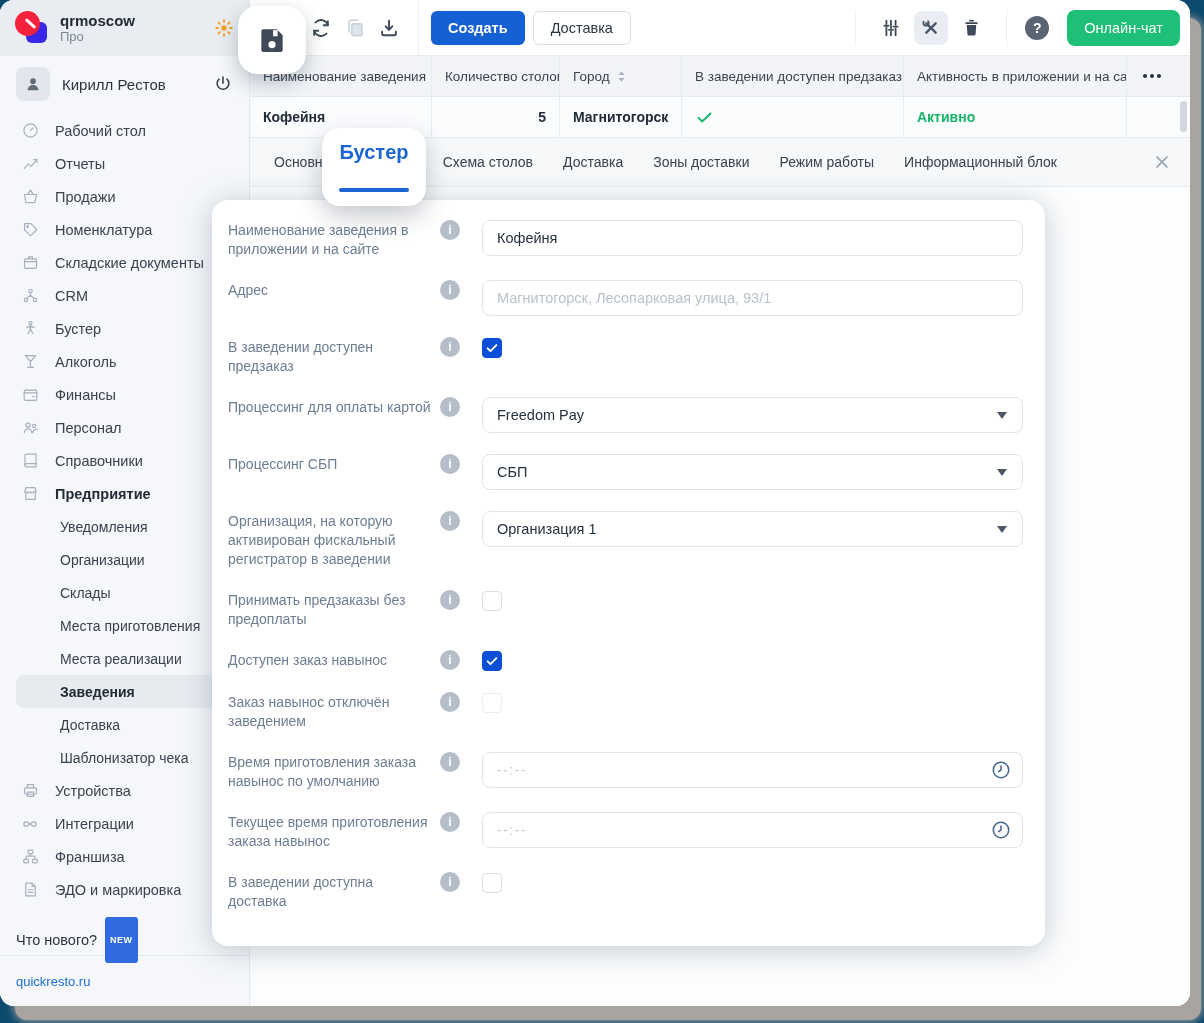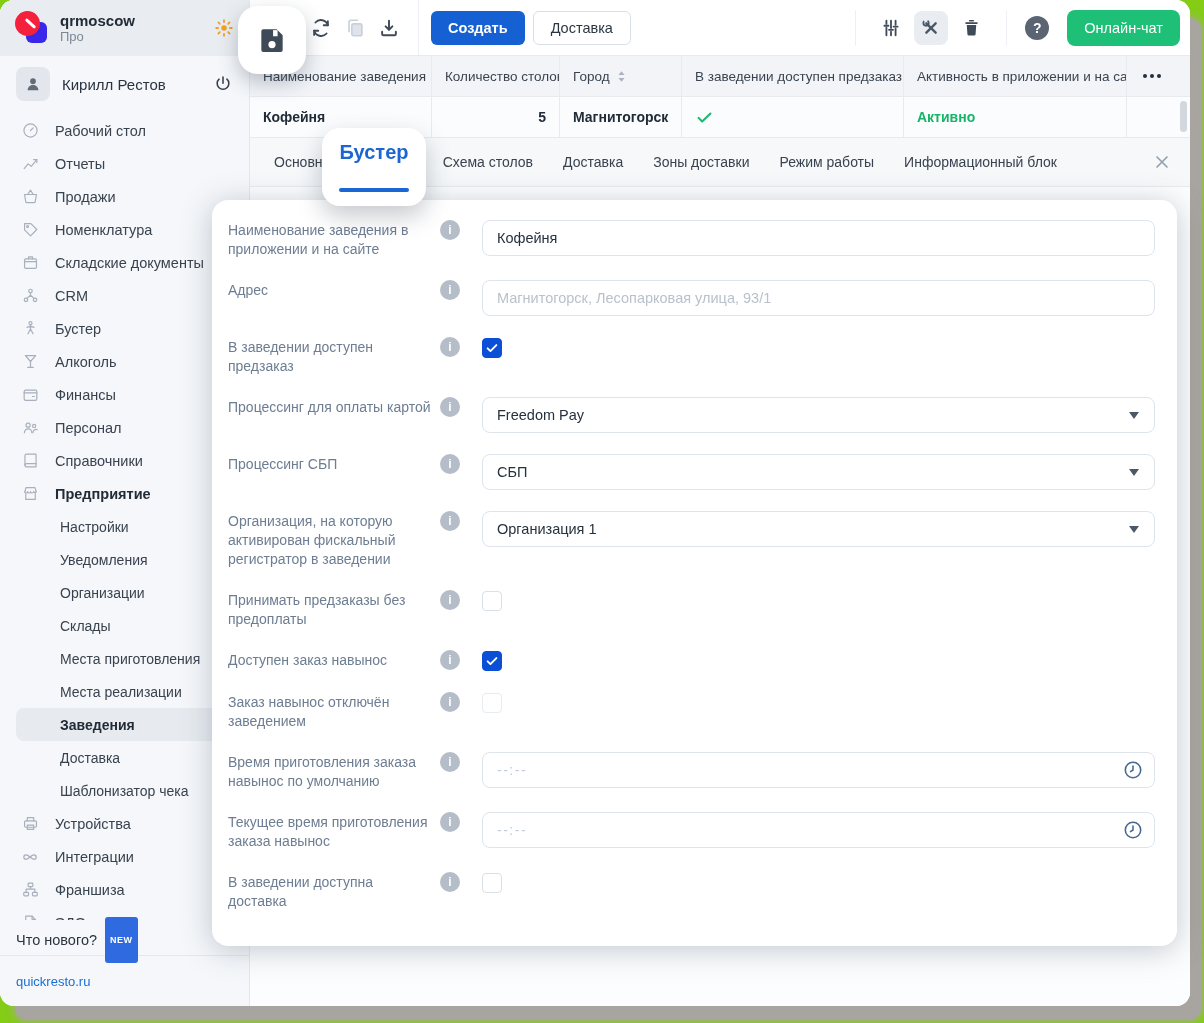--- a/index.html
+++ b/index.html
@@ -1,16 +1,16 @@
 <!DOCTYPE html>
 <html><head>
 <meta charset="utf-8">
 <style>
   html,body{margin:0;padding:0;background:#fff;font-family:"Liberation Sans",sans-serif;}
-  .stage{position:relative;width:1204px;height:1023px;overflow:hidden;background:#84cc16;}
+  .stage{position:relative;width:1204px;height:1023px;overflow:hidden;background:#0c4a6e;}
   .window{position:absolute;left:0;top:0;width:1190px;height:1006px;background:#fff;border-radius:14px;
           box-shadow:13px 16px 0 -2px #a8a49f, 13px 16px 9px -1px #aaa6a1;overflow:hidden;}
 
   
   .sidebar{position:absolute;left:0;top:0;bottom:0;width:250px;background:#f5f7fa;border-right:1px solid #e4e8ee;display:flex;flex-direction:column;box-sizing:border-box;}
   .sb-header{height:56px;background:#e9edf1;display:flex;align-items:center;padding:0 14px;gap:10px;flex:none;}
   .logo{width:36px;height:36px;position:relative;flex:none;}
   .logo .sq{position:absolute;left:12px;top:12px;width:21px;height:21px;border-radius:6px;background:#3a28e8;}
   .logo .ci{position:absolute;left:1px;top:1px;width:25px;height:25px;border-radius:50%;background:#f5203c;}
   .logo .ln{position:absolute;left:10px;top:12px;width:13px;height:3px;background:#fff;border-radius:2px;transform:rotate(42deg);}
@@ -58,21 +58,21 @@
   .dots{display:flex;gap:3px;align-items:center;justify-content:center;border-right:none;cursor:pointer;}
   .dots i{width:4px;height:4px;border-radius:50%;background:#243040;}
   .row-thumb{position:absolute;right:3px;top:45px;width:7px;height:31px;border-radius:4px;background:#d3d8de;}
 
   .tabbar{height:48px;background:#f6f8fa;border-bottom:1px solid #e7ebef;display:flex;align-items:center;padding:0 18px 0 24px;gap:30px;}
   .tab{font-size:14px;color:#39434f;white-space:nowrap;cursor:pointer;}
   .tab-close{margin-left:auto;display:flex;cursor:pointer;}
   .content{height:calc(100% - 185px);background:#fcfdfe;}
 
   
-  .card{position:absolute;left:212px;top:200px;width:965px;height:746px;background:#fff;border-radius:16px;
+  .card{position:absolute;left:212px;top:200px;width:833px;height:746px;background:#fff;border-radius:16px;
         box-shadow:0 4px 30px rgba(90,104,120,.35);padding:20px 22px 0 16px;box-sizing:border-box;overflow:hidden;z-index:6;}
   .f-row{display:flex;align-items:flex-start;margin-bottom:21px;}
   .f-label{width:204px;font-size:14px;line-height:19px;color:#6d7d92;flex:none;padding-top:1px;}
   .f-info{width:20px;height:20px;border-radius:50%;background:#b5bdc9;color:#fff;font-size:12px;font-weight:bold;
           display:flex;align-items:center;justify-content:center;margin-left:8px;flex:none;cursor:pointer;font-style:normal;}
   .f-control{flex:1;margin-left:22px;position:relative;min-height:20px;}
   .f-input{width:100%;height:36px;border:1px solid #dee4eb;border-radius:8px;padding:0 14px;font-size:14.5px;color:#26313e;
            box-sizing:border-box;background:#fff;font-family:inherit;outline:none;display:flex;align-items:center;}
   input.f-input::placeholder{color:#b9c1cc;}
   .f-select{cursor:pointer;}
@@ -238,23 +238,20 @@
             <span class="nav-ic">
               <svg width="19" height="19" viewBox="0 0 24 24" fill="none" stroke="#a7b0bc" stroke-width="1.5" stroke-linecap="round" stroke-linejoin="round">
                 <path d="M5 9.5L6.3 4.5h11.4L19 9.5"></path>
                 <path d="M4.5 9.5a1.9 1.9 0 0 0 3.8 0 1.9 1.9 0 0 0 3.8 0 1.9 1.9 0 0 0 3.8 0 1.9 1.9 0 0 0 3.6 0"></path>
                 <path d="M6 12v7.5h12V12"></path>
               </svg>
             </span>
             <span>Предприятие</span>
           </div>
           <div class="nav-sub">
-            <span>Настройки</span>
-          </div>
-          <div class="nav-sub">
             <span>Уведомления</span>
           </div>
           <div class="nav-sub">
             <span>Организации</span>
           </div>
           <div class="nav-sub">
             <span>Склады</span>
           </div>
           <div class="nav-sub">
             <span>Места приготовления</span>

